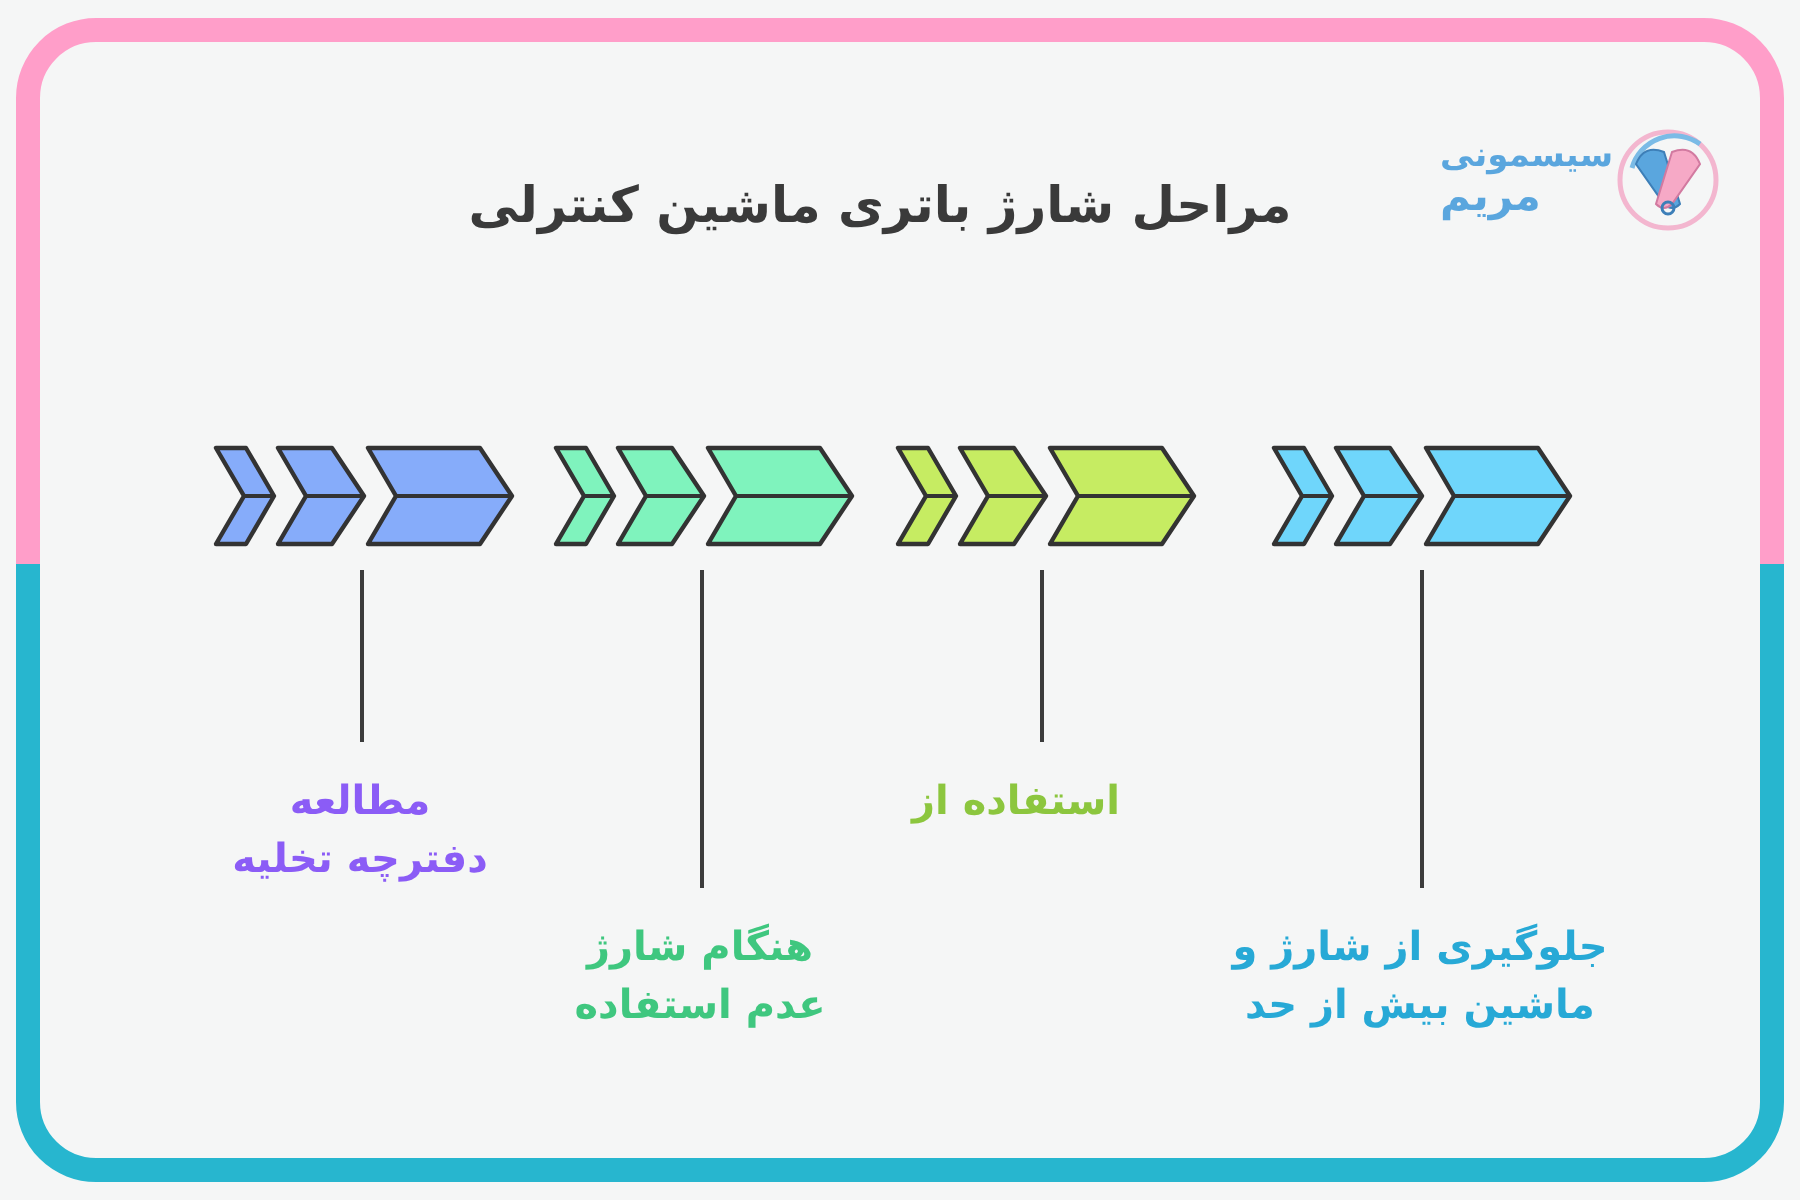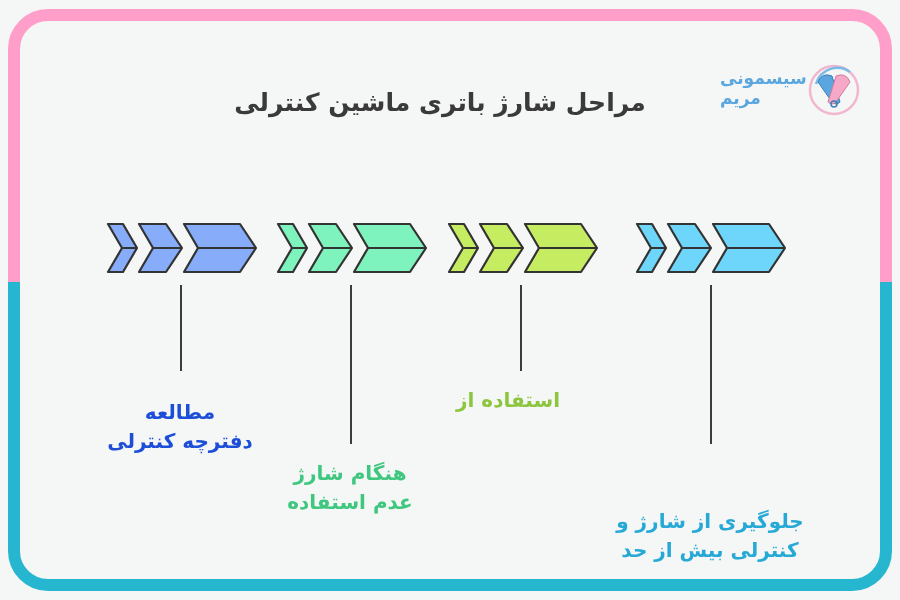--- a/index.html
+++ b/index.html
@@ -2,21 +2,21 @@
 <html><head>
 <meta charset="utf-8">
 <style>
   html, body { margin:0; padding:0; }
   body { width:900px; height:600px; position:relative; overflow:hidden; background:#f5f6f6; font-family:"DejaVu Sans", sans-serif; }
   .frame { position:absolute; left:0; top:0; width:900px; height:600px; }
   .title { position:absolute; left:200px; top:88px; width:480px; text-align:center; direction:rtl; font-size:25px; font-weight:bold; color:#3a3a3a; }
   .logo { position:absolute; left:720px; top:62px; width:150px; height:60px; }
   .logo-text { position:absolute; left:0; top:6px; width:88px; direction:rtl; text-align:left; font-weight:bold; color:#5aa6de; line-height:20px; }
   .logo-text .l1 { font-size:17px; display:block; }
-  .logo-text .l2 { font-size:17px; display:block; }
+  .logo-text .l2 { font-size:21px; display:block; }
   .step-label { position:absolute; direction:rtl; text-align:center; font-weight:bold; font-size:20px; line-height:29px; white-space:nowrap; }
   .step-label span { display:block; }
   .connector { position:absolute; width:2px; background:#3c3c3c; }
   svg.chev { position:absolute; }
 </style>
 </head>
 <body>
 
 <svg class="frame" viewBox="0 0 900 600" width="900" height="600">
   <defs>
@@ -53,23 +53,23 @@
     <polygon points="34,4 61,4 77,28 61,52 34,52 48,28"></polygon>
     <polygon points="79,4 135,4 151,28 135,52 79,52 93,28"></polygon>
   </g>
   <g stroke="#333" stroke-width="2">
       <line x1="17" y1="28" x2="32" y2="28"></line>
       <line x1="48" y1="28" x2="77" y2="28"></line>
       <line x1="93" y1="28" x2="151" y2="28"></line>
     </g>
 </svg>
 <div class="connector" style="left:180px;top:285px;height:86px;"></div>
-<div class="step-label" style="left:100px;top:386px;width:160px;color:#1d4ed8;margin-top:12px;">
+<div class="step-label" style="left:100px;top:386px;width:160px;color:#8b5cf6;">
   <span>مطالعه</span>
-  <span>دفترچه کنترلی</span>
+  <span>دفترچه تخلیه</span>
 </div>
 
 <svg class="chev" style="left:275px;top:220px;" width="155" height="56" viewBox="0 0 155 56">
   <g fill="#7ff3bd" stroke="#333" stroke-width="2.2" stroke-linejoin="round">
     <polygon points="3,4 18,4 32,28 18,52 3,52 17,28"></polygon>
     <polygon points="34,4 61,4 77,28 61,52 34,52 48,28"></polygon>
     <polygon points="79,4 135,4 151,28 135,52 79,52 93,28"></polygon>
   </g>
   <g stroke="#333" stroke-width="2">
       <line x1="17" y1="28" x2="32" y2="28"></line>
@@ -106,16 +106,16 @@
     <polygon points="34,4 61,4 77,28 61,52 34,52 48,28"></polygon>
     <polygon points="79,4 135,4 151,28 135,52 79,52 93,28"></polygon>
   </g>
   <g stroke="#333" stroke-width="2">
       <line x1="17" y1="28" x2="32" y2="28"></line>
       <line x1="48" y1="28" x2="77" y2="28"></line>
       <line x1="93" y1="28" x2="151" y2="28"></line>
     </g>
 </svg>
 <div class="connector" style="left:710px;top:285px;height:159px;"></div>
-<div class="step-label" style="left:610px;top:459px;width:200px;color:#27a9d6;margin-top:48px;">
+<div class="step-label" style="left:610px;top:459px;width:200px;color:#27a9d6;">
   <span>جلوگیری از شارژ و</span>
-  <span>کنترلی بیش از حد</span>
+  <span>ماشین بیش از حد</span>
 </div>
 
 </body></html>

